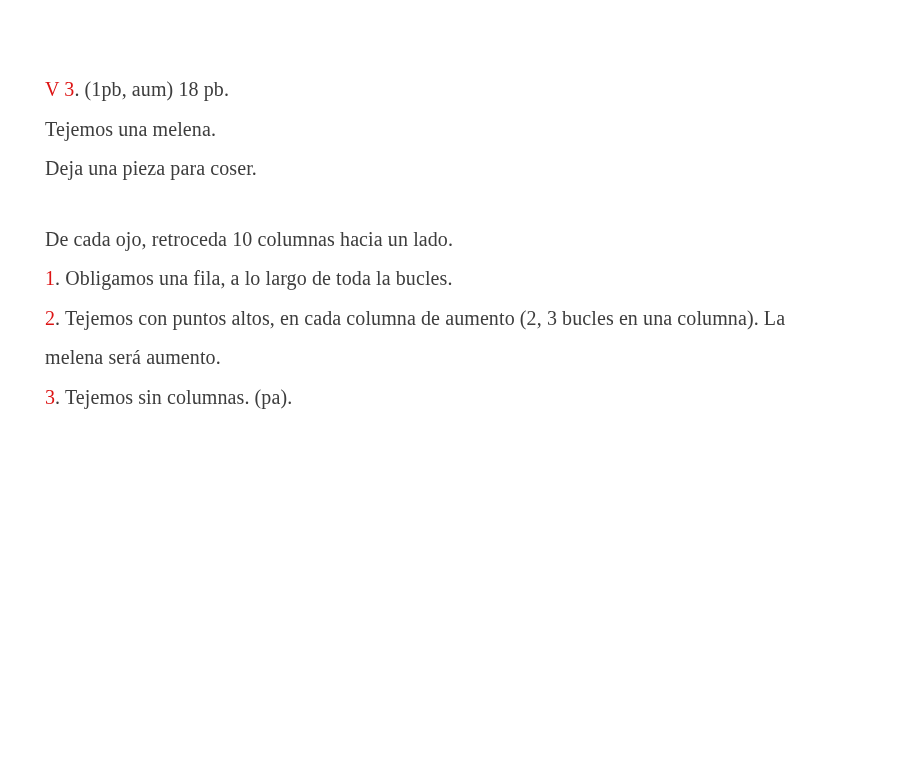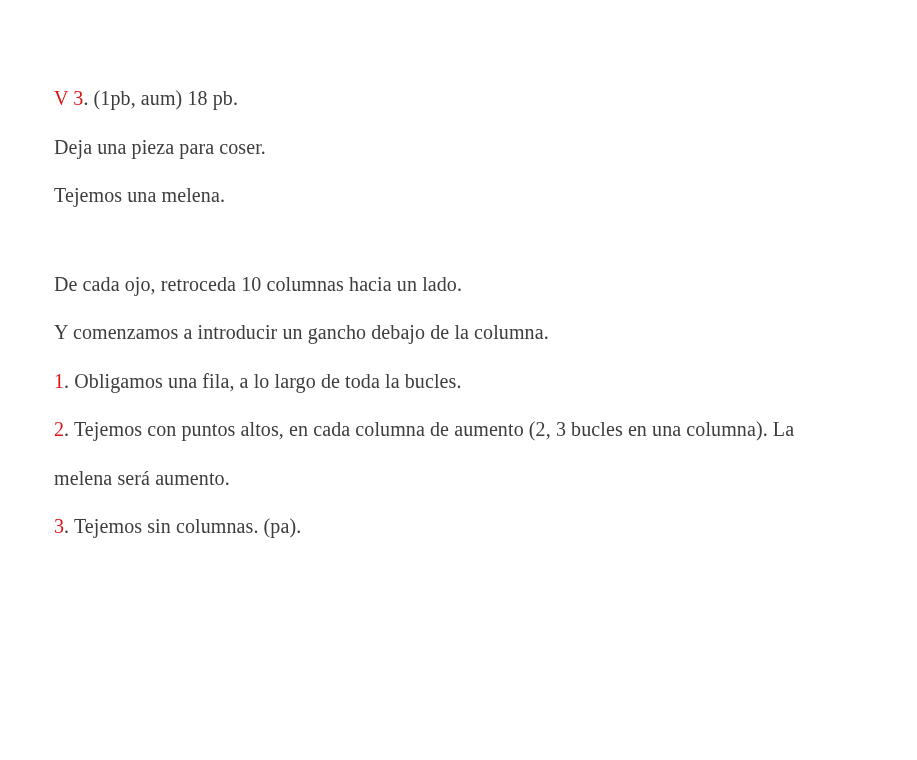--- a/index.html
+++ b/index.html
@@ -17,21 +17,21 @@
     background: var(--bg);
     overflow: hidden;
     font-family: "Liberation Serif", "DejaVu Serif", serif;
   }
   .doc {
     box-sizing: border-box;
     padding: 68px 40px 0 41px;
     width: 917px;
   }
   .line {
-    margin: 13px;
+    margin: 4px;
     padding: 0;
     font-size: 20px;
     line-height: 35.5px;
     color: var(--text);
     letter-spacing: 0.1px;
     white-space: nowrap;
   }
   .accent {
     color: var(--accent);
   }
@@ -39,30 +39,29 @@
     height: 27px;
   }
 </style>
 </head>
 <body>
 
 <div class="doc">
 
   <p class="line"><span class="accent">V 3</span><span>. (1pb, aum) 18 pb.</span></p>
 
+  <p class="line"><span>Tejemos una melena.</span></p>
+
   <p class="line"><span>Deja una pieza para coser.</span></p>
-
-  <p class="line"><span>Tejemos una melena.</span></p>
 
   <div class="spacer"></div>
 
   <p class="line"><span>De cada ojo, retroceda 10 columnas hacia un lado.</span></p>
 
 
-  <p class="line"><span>Y comenzamos a introducir un gancho debajo de la columna.</span></p>
 
   <p class="line"><span class="accent">1</span><span>. Obligamos una fila, a lo largo de toda la bucles.</span></p>
 
   <p class="line"><span class="accent">2</span><span>. Tejemos con puntos altos, en cada columna de aumento (2, 3 bucles en una columna). La</span></p>
 
   <p class="line"><span>melena será aumento.</span></p>
 
   <p class="line"><span class="accent">3</span><span>. Tejemos sin columnas. (pa).</span></p>
 
 </div>

